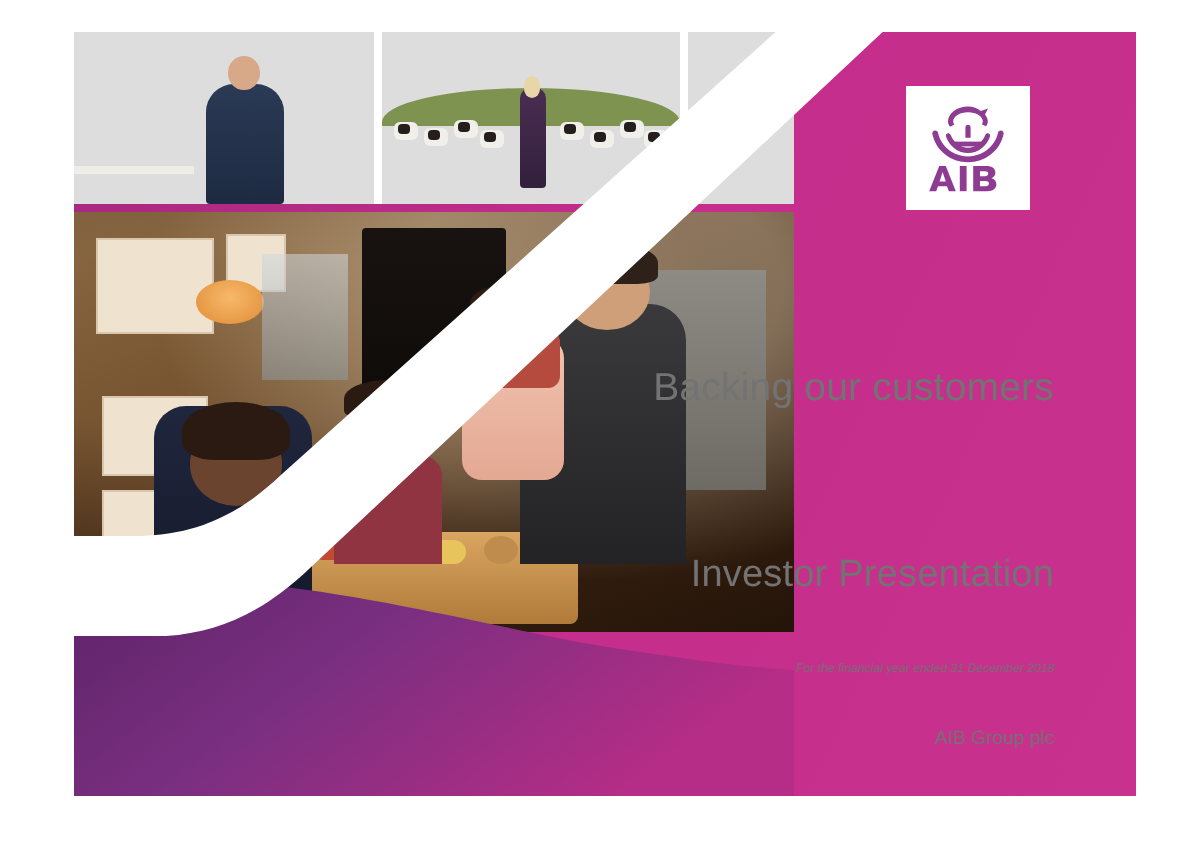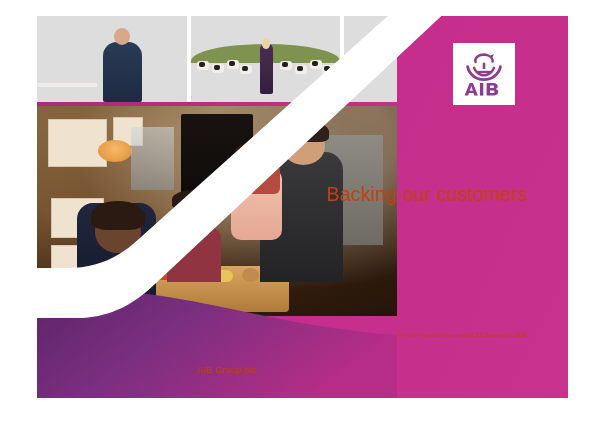--- a/index.html
+++ b/index.html
@@ -156,39 +156,39 @@
   .swoosh svg{display:block;width:100%;height:100%;}
 
   
   .logo-box{
     position:absolute;left:416px;top:27px;width:62px;height:62px;
     background:#ffffff;display:flex;align-items:center;justify-content:center;
   }
   .logo-box svg{display:block;}
 
   
-  .txt{position:absolute;color:#c2410c;}
+  .txt{position:absolute;color:#737373;}
   .title{
     right:41px;top:166px;width:300px;text-align:right;
     font-size:19.5px;line-height:25px;font-weight:400;letter-spacing:.1px;
   }
   .subtitle{
     right:41px;top:259px;width:330px;text-align:right;
     font-size:19px;line-height:26px;font-weight:400;letter-spacing:.1px;
   }
   .results{
     right:41px;top:303px;width:330px;text-align:right;
     font-size:8.6px;line-height:12px;font-weight:400;
   }
   .period{
     right:41px;top:314px;width:330px;text-align:right;
     font-size:6.1px;line-height:9px;font-style:italic;font-weight:400;
   }
   .company{
-    right:41px;top:347px;width:330px;text-align:left;
+    right:41px;top:347px;width:330px;text-align:right;
     font-size:9.6px;line-height:13px;font-weight:400;
   }
 </style>
 </head>
 <body>
 
 <div class="canvas">
   <div class="slide">
 
     <div class="magenta-field"></div>
@@ -287,17 +287,18 @@
           <path d="M3.6 45.6 8.6 33h3.3l5 12.6h-3.5l-.9-2.5H8l-.9 2.5H3.6zm5.2-4.9h3.1L10.3 36 8.8 40.7z"></path>
           <path d="M18.9 33h3.4v12.6h-3.4z"></path>
           <path d="M25.6 33h6.6c2.9 0 4.5 1.3 4.5 3.3 0 1.3-.7 2.3-2 2.8 1.6.4 2.5 1.5 2.5 3
                    0 2.1-1.7 3.5-4.7 3.5h-6.9V33zm3.4 5.1h2.5c1 0 1.6-.5 1.6-1.3s-.6-1.2-1.6-1.2H29v2.5z
                    m0 5h2.8c1.1 0 1.7-.5 1.7-1.3s-.6-1.3-1.7-1.3H29v2.6z"></path>
         </g>
       </svg>
     </div>
 
     <div class="txt title">Backing our customers</div>
+    <div class="txt subtitle">Investor Presentation</div>
     <div class="txt period">For the financial year ended 31 December 2018</div>
     <div class="txt company">AIB Group plc</div>
 
   </div>
 </div>
 
 </body></html>

